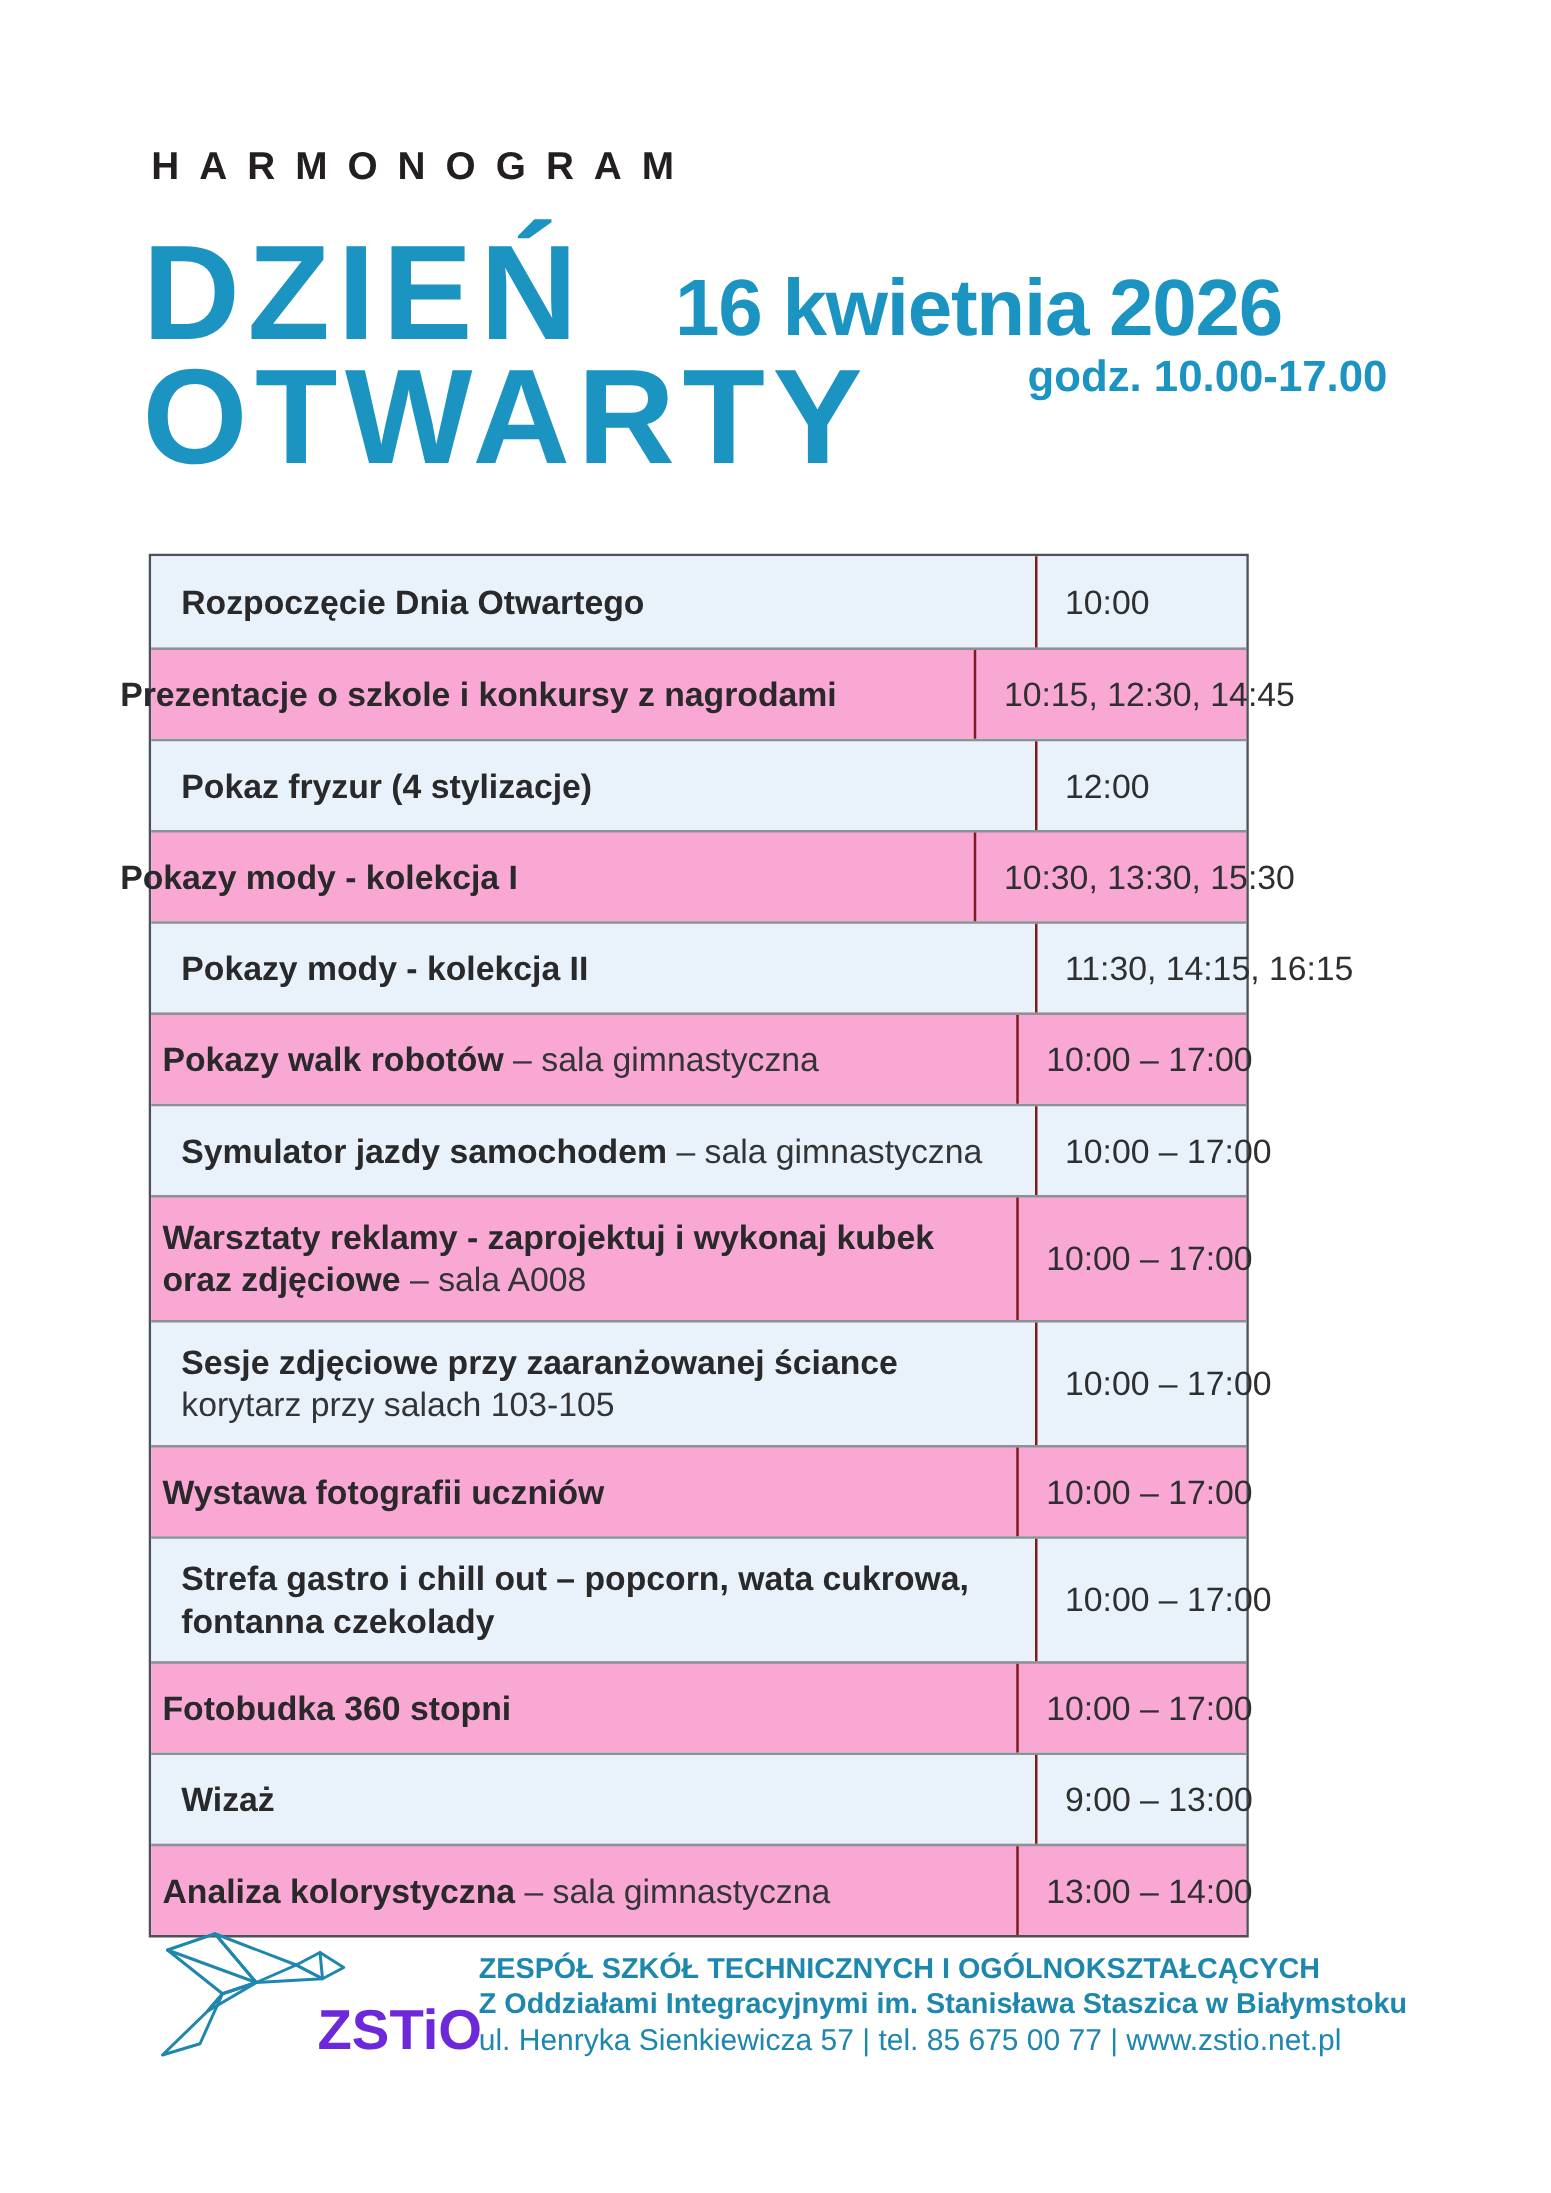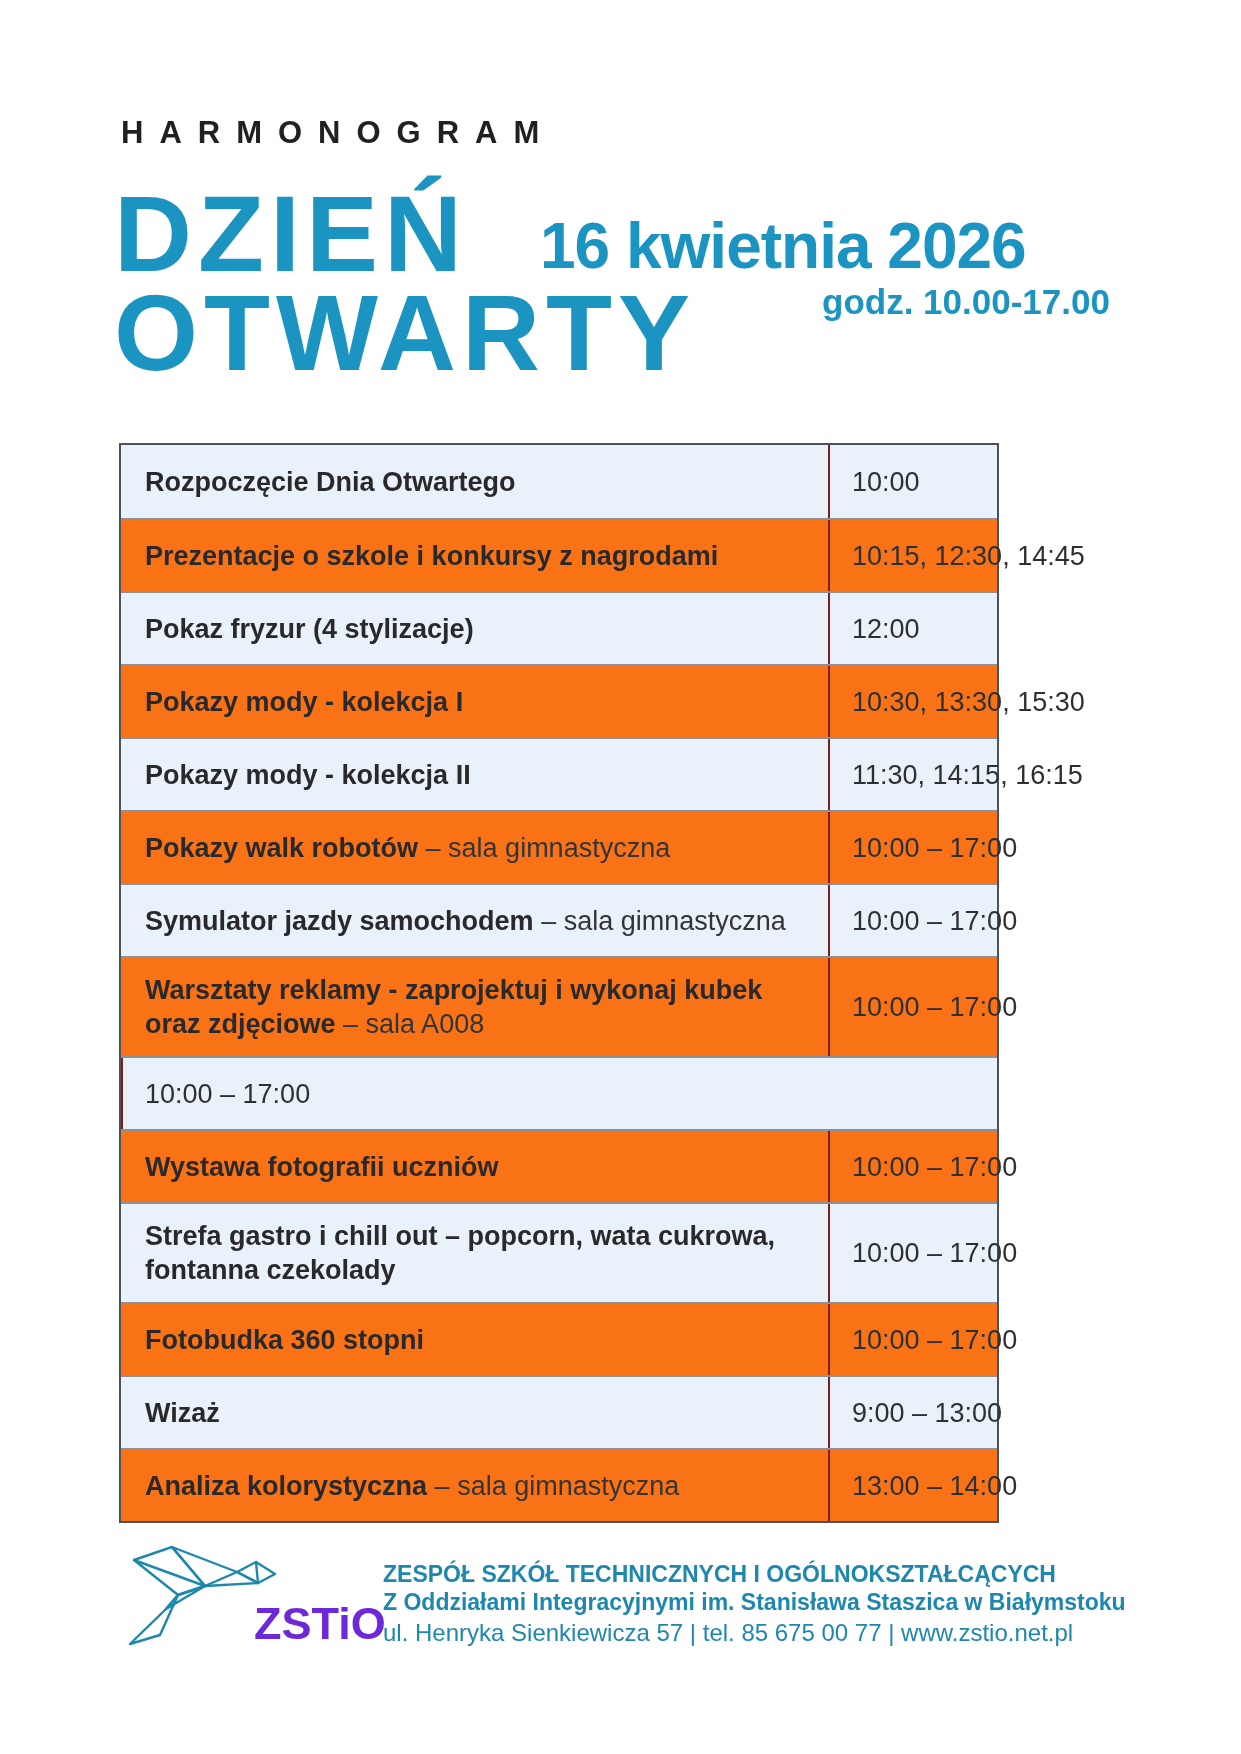--- a/index.html
+++ b/index.html
@@ -17,21 +17,21 @@
           color:#1b94c1;letter-spacing:-1px;line-height:1;white-space:nowrap;}
   .hours-line{position:absolute;left:822px;top:284px;font-size:35px;font-weight:bold;
           color:#1b94c1;line-height:1;white-space:nowrap;}
 
   
   .sched{position:absolute;left:119px;top:418px;width:880px;
          border:2px solid #4c5257;box-sizing:border-box;margin-top:25px;}
   .t-row{display:flex;min-height:73px;box-sizing:border-box;}
   .t-row + .t-row{border-top:2px solid #8b9197;}
   .shade-a{background:#e9f2fa;}
-  .shade-b{background:#f97316;}
+  .shade-b{background:#f9a8d4;justify-content:center;}
   .c-name{flex:0 0 707px;box-sizing:border-box;padding:15px 20px 15px 24px;
           display:flex;flex-direction:column;justify-content:center;
           font-size:27px;line-height:34px;color:#29292b;}
   .c-name .txt{display:block;}
   .evt-b{font-weight:bold;}
   .evt-r{font-weight:normal;color:#333437;}
   .c-time{flex:1 1 auto;border-left:2px solid #7f1d1d;box-sizing:border-box;
           display:flex;align-items:center;padding:15px 10px 15px 22px;
           font-size:27px;line-height:34px;color:#2e2f31;white-space:nowrap;}
 
@@ -107,20 +107,23 @@
     </div>
 
     <div class="t-row shade-b">
       <div class="c-name">
         <span class="txt"><span class="evt-b">Warsztaty reklamy - zaprojektuj i wykonaj kubek</span><br><span class="evt-b">oraz zdjęciowe</span><span class="evt-r"> – sala A008</span></span>
       </div>
       <div class="c-time">10:00 – 17:00</div>
     </div>
 
     <div class="t-row shade-a">
+      <div class="c-name">
+        <span class="txt"><span class="evt-b">Sesje zdjęciowe przy zaaranżowanej ściance</span><br><span class="evt-r">korytarz przy salach 103-105</span></span>
+      </div>
       <div class="c-time">10:00 – 17:00</div>
     </div>
 
     <div class="t-row shade-b">
       <div class="c-name">
         <span class="txt"><span class="evt-b">Wystawa fotografii uczniów</span></span>
       </div>
       <div class="c-time">10:00 – 17:00</div>
     </div>
 

